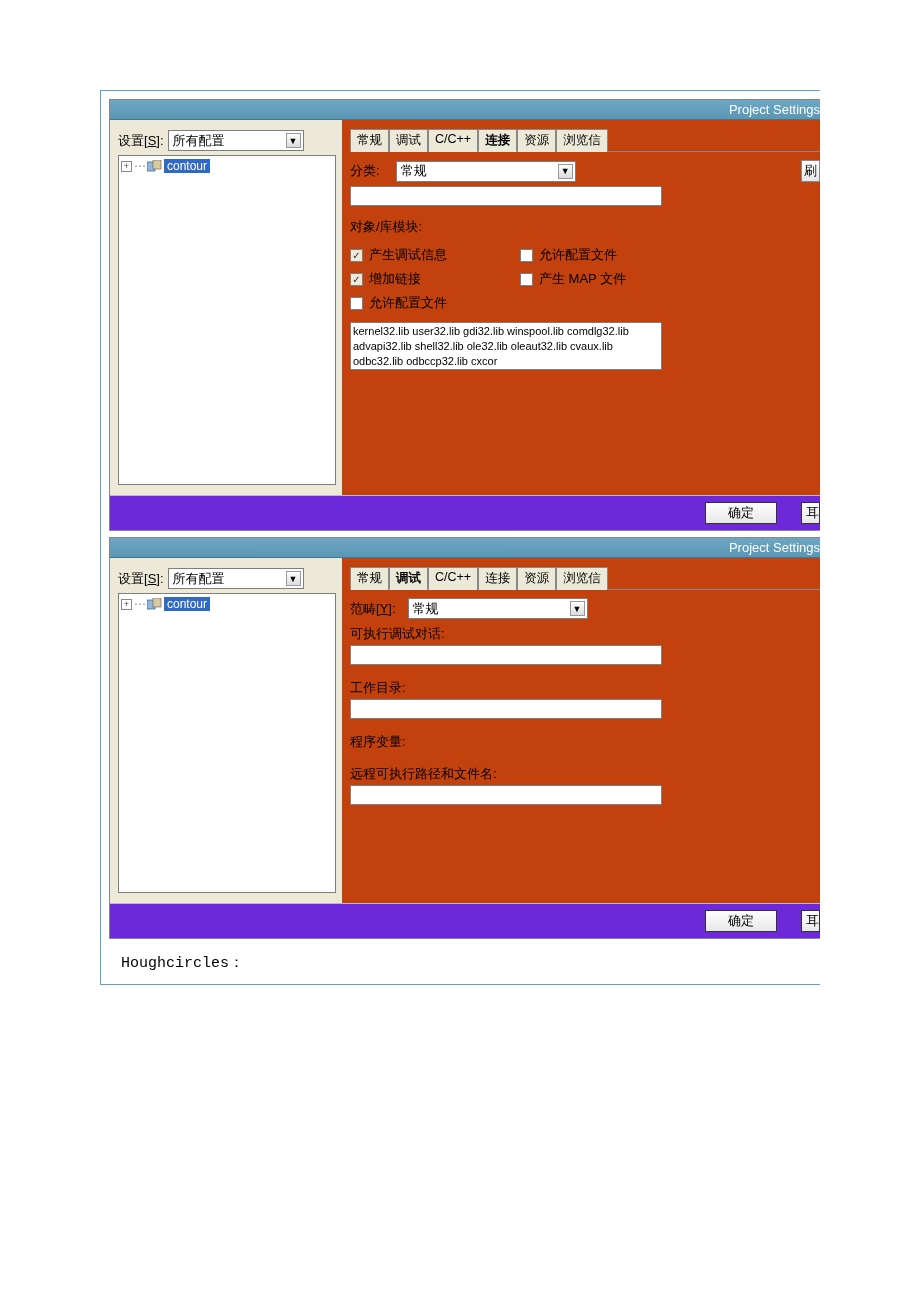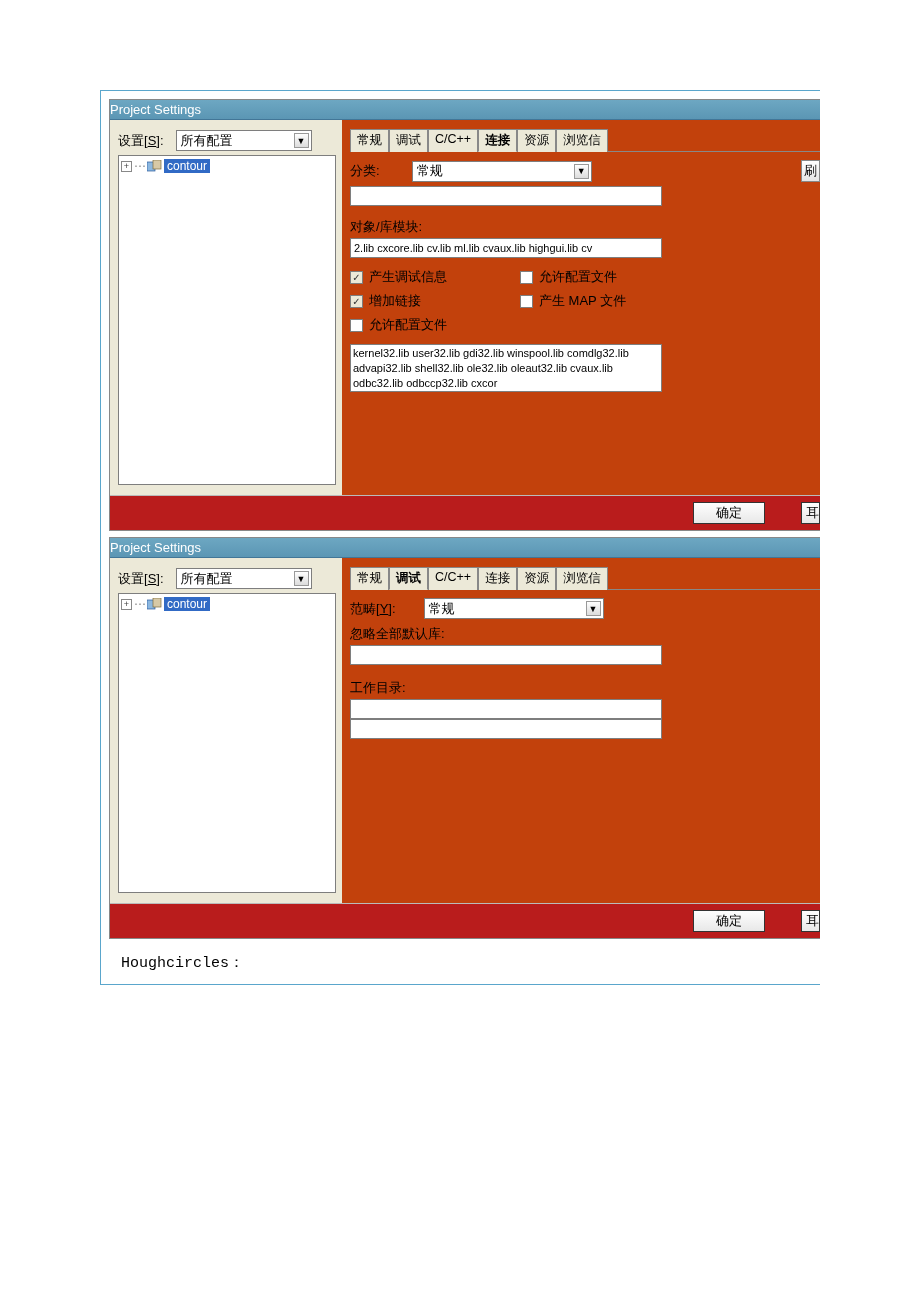--- a/index.html
+++ b/index.html
@@ -1,24 +1,24 @@
 <!DOCTYPE html>
 <html><head>
 <meta charset="utf-8">
 <style>
 * { box-sizing: border-box; margin: 0; padding: 0; }
 body { font-family: "Microsoft YaHei", SimSun, Tahoma, sans-serif; background: #fff; }
 .outer-wrap { width: 920px; background: #fff; padding: 90px 100px 280px 100px; }
 .frame-border { border: 1px solid #5aa6cc; border-right: none; padding: 8px 0 8px 8px; background: #fff; }
 .dialog { border: 1px solid #888; border-right: none; background: #ece9d8; font-size: 12px; margin-bottom: 6px; }
-.titlebar { background: linear-gradient(#6da7c2, #5b96b4); color: #fff; font-size: 13px; text-align: left; padding: 2px 0; border-bottom: 1px solid #427697; }
+.titlebar { background: linear-gradient(#6da7c2, #5b96b4); color: #fff; font-size: 13px; text-align: right; padding: 2px 0; border-bottom: 1px solid #427697; }
 .dialog-body { display: flex; }
 .left-pane { width: 232px; padding: 10px 4px 10px 8px; background: #ece9d8; }
 .right-pane { flex: 1; padding: 8px 0 8px 8px; background: #c2410c; overflow: hidden; }
-.row { display: flex; align-items: center; margin-bottom: 4px; gap: 12px; }
+.row { display: flex; align-items: center; margin-bottom: 4px; gap: 4px; }
 .lbl { font-size: 13px; color: #000; white-space: nowrap; }
 .under { text-decoration: underline; }
 .dd-select { display: inline-flex; align-items: center; justify-content: space-between; background: #fff; border: 1px solid #7e7e7e; height: 21px; padding: 0 2px 0 4px; font-size: 13px; }
 .dd-select.small { width: 136px; }
 .dd-select.cat { width: 180px; }
 .dd-arrow { width: 15px; height: 15px; background: linear-gradient(#fefefe,#dcdcdc); border: 1px solid #999; display: inline-flex; align-items: center; justify-content: center; font-size: 9px; }
 .tree { background: #fff; border: 1px solid #7e7e7e; height: 330px; width: 218px; padding: 2px 2px; font-size: 12px; }
 .tree-row { display: flex; align-items: center; gap: 2px; padding: 1px 0; }
 .tree-plus { width: 11px; height: 11px; border: 1px solid #888; display: inline-flex; align-items: center; justify-content: center; font-size: 9px; line-height: 1; color: #444; background: #fff; }
 .dotline { color: #888; letter-spacing: -1px; }
@@ -31,21 +31,21 @@
 .tab.active { background: #ece9d8; border-bottom: 1px solid #ece9d8; font-weight: bold; }
 .field-label { font-size: 13px; margin: 6px 0 2px 0; }
 .text-input { background: #fff; border: 1px solid #7e7e7e; height: 20px; width: 312px; font-size: 11px; padding: 0 3px; font-family: Tahoma, sans-serif; display: flex; align-items: center; white-space: nowrap; overflow: hidden; }
 .text-input.sel { background: #316ac5; color: #fff; display: inline-flex; width: auto; padding: 0 3px; }
 .chk-grid { display: grid; grid-template-columns: 170px 170px; row-gap: 6px; margin: 10px 0; }
 .chk { display: flex; align-items: center; gap: 6px; font-size: 13px; }
 .cb { width: 13px; height: 13px; border: 1px solid #7e7e7e; background: #ece9d8; display: inline-flex; align-items: center; justify-content: center; font-size: 10px; color: #333; }
 .cb.white { background: #fff; }
 .cb.gray { background: #ece9d8; }
 .multiline { background: #fff; border: 1px solid #7e7e7e; width: 312px; height: 48px; font-size: 11px; padding: 1px 2px; font-family: Tahoma, sans-serif; line-height: 1.35; overflow: hidden; }
-.bottom-bar { border-top: 1px solid #bbb; padding: 6px 0 6px 0; display: flex; justify-content: flex-end; gap: 36px; align-items: flex-end; background: #b91c1c; }
+.bottom-bar { border-top: 1px solid #bbb; padding: 6px 0 6px 0; display: flex; justify-content: flex-end; gap: 24px; align-items: flex-end; background: #6d28d9; }
 .btn { border: 1px solid #333; background: linear-gradient(#fefefe,#e8e8e8); padding: 1px 22px; font-size: 13px; font-family: inherit; }
 .btn.cut { padding: 1px 0 1px 4px; }
 .refresh-btn { font-size: 13px; padding: 1px 2px; border: 1px solid #888; background: linear-gradient(#fff,#e6e6e6); }
 .watermark { position: absolute; font-size: 46px; font-weight: bold; color: #ddd; letter-spacing: 1px; font-family: Arial, sans-serif; pointer-events: none; z-index: 0; }
 .rel { position: relative; }
 .z1 { position: relative; z-index: 1; }
 .caption { font-family: Liberation Mono, monospace; font-size: 15px; margin: 14px 0 4px 12px; }
 .right-pane .content-block { min-height: 340px; }
 </style>
 </head>
@@ -94,21 +94,20 @@
               <span style="width:8px"></span>
               <div class="dd-select cat">
                 <span>常规</span>
                 <span class="dd-arrow">▼</span>
               </div>
               <span style="flex:1"></span>
               <span class="refresh-btn">刷</span>
             </div>
             <div class="text-input"></div>
             <div class="field-label" style="margin-top:12px">对象/库模块:</div>
-            <div class="text-input">2.lib cxcore.lib cv.lib ml.lib cvaux.lib highgui.lib cv</div>
             <div class="chk-grid">
               <div class="chk">
                   <span class="cb gray">✓</span>
                   <span>产生调试信息</span>
                 </div>
               <div class="chk">
                   <span class="cb white"></span>
                   <span>允许配置文件</span>
                 </div>
               <div class="chk">
@@ -171,24 +170,26 @@
               <div class="tab inactive">浏览信</div>
             </div>
             <div class="row">
               <span class="lbl"><span>范畴[</span><span class="under">Y</span><span>]:</span></span>
               <span style="width:4px"></span>
               <div class="dd-select cat">
                 <span>常规</span>
                 <span class="dd-arrow">▼</span>
               </div>
             </div>
-            <div class="field-label">忽略全部默认库:</div>
+            <div class="field-label">可执行调试对话:</div>
             <div class="text-input"></div>
             <div class="field-label" style="margin-top:14px">工作目录:</div>
             <div class="text-input"></div>
+            <div class="field-label" style="margin-top:14px">程序变量:</div>
+            <div class="field-label" style="margin-top:14px">远程可执行路径和文件名:</div>
             <div class="text-input"></div>
           </div>
         </div>
       </div>
       <div class="bottom-bar z1">
         <button class="btn">确定</button>
         <span class="btn cut">耳</span>
       </div>
     </div>
 

